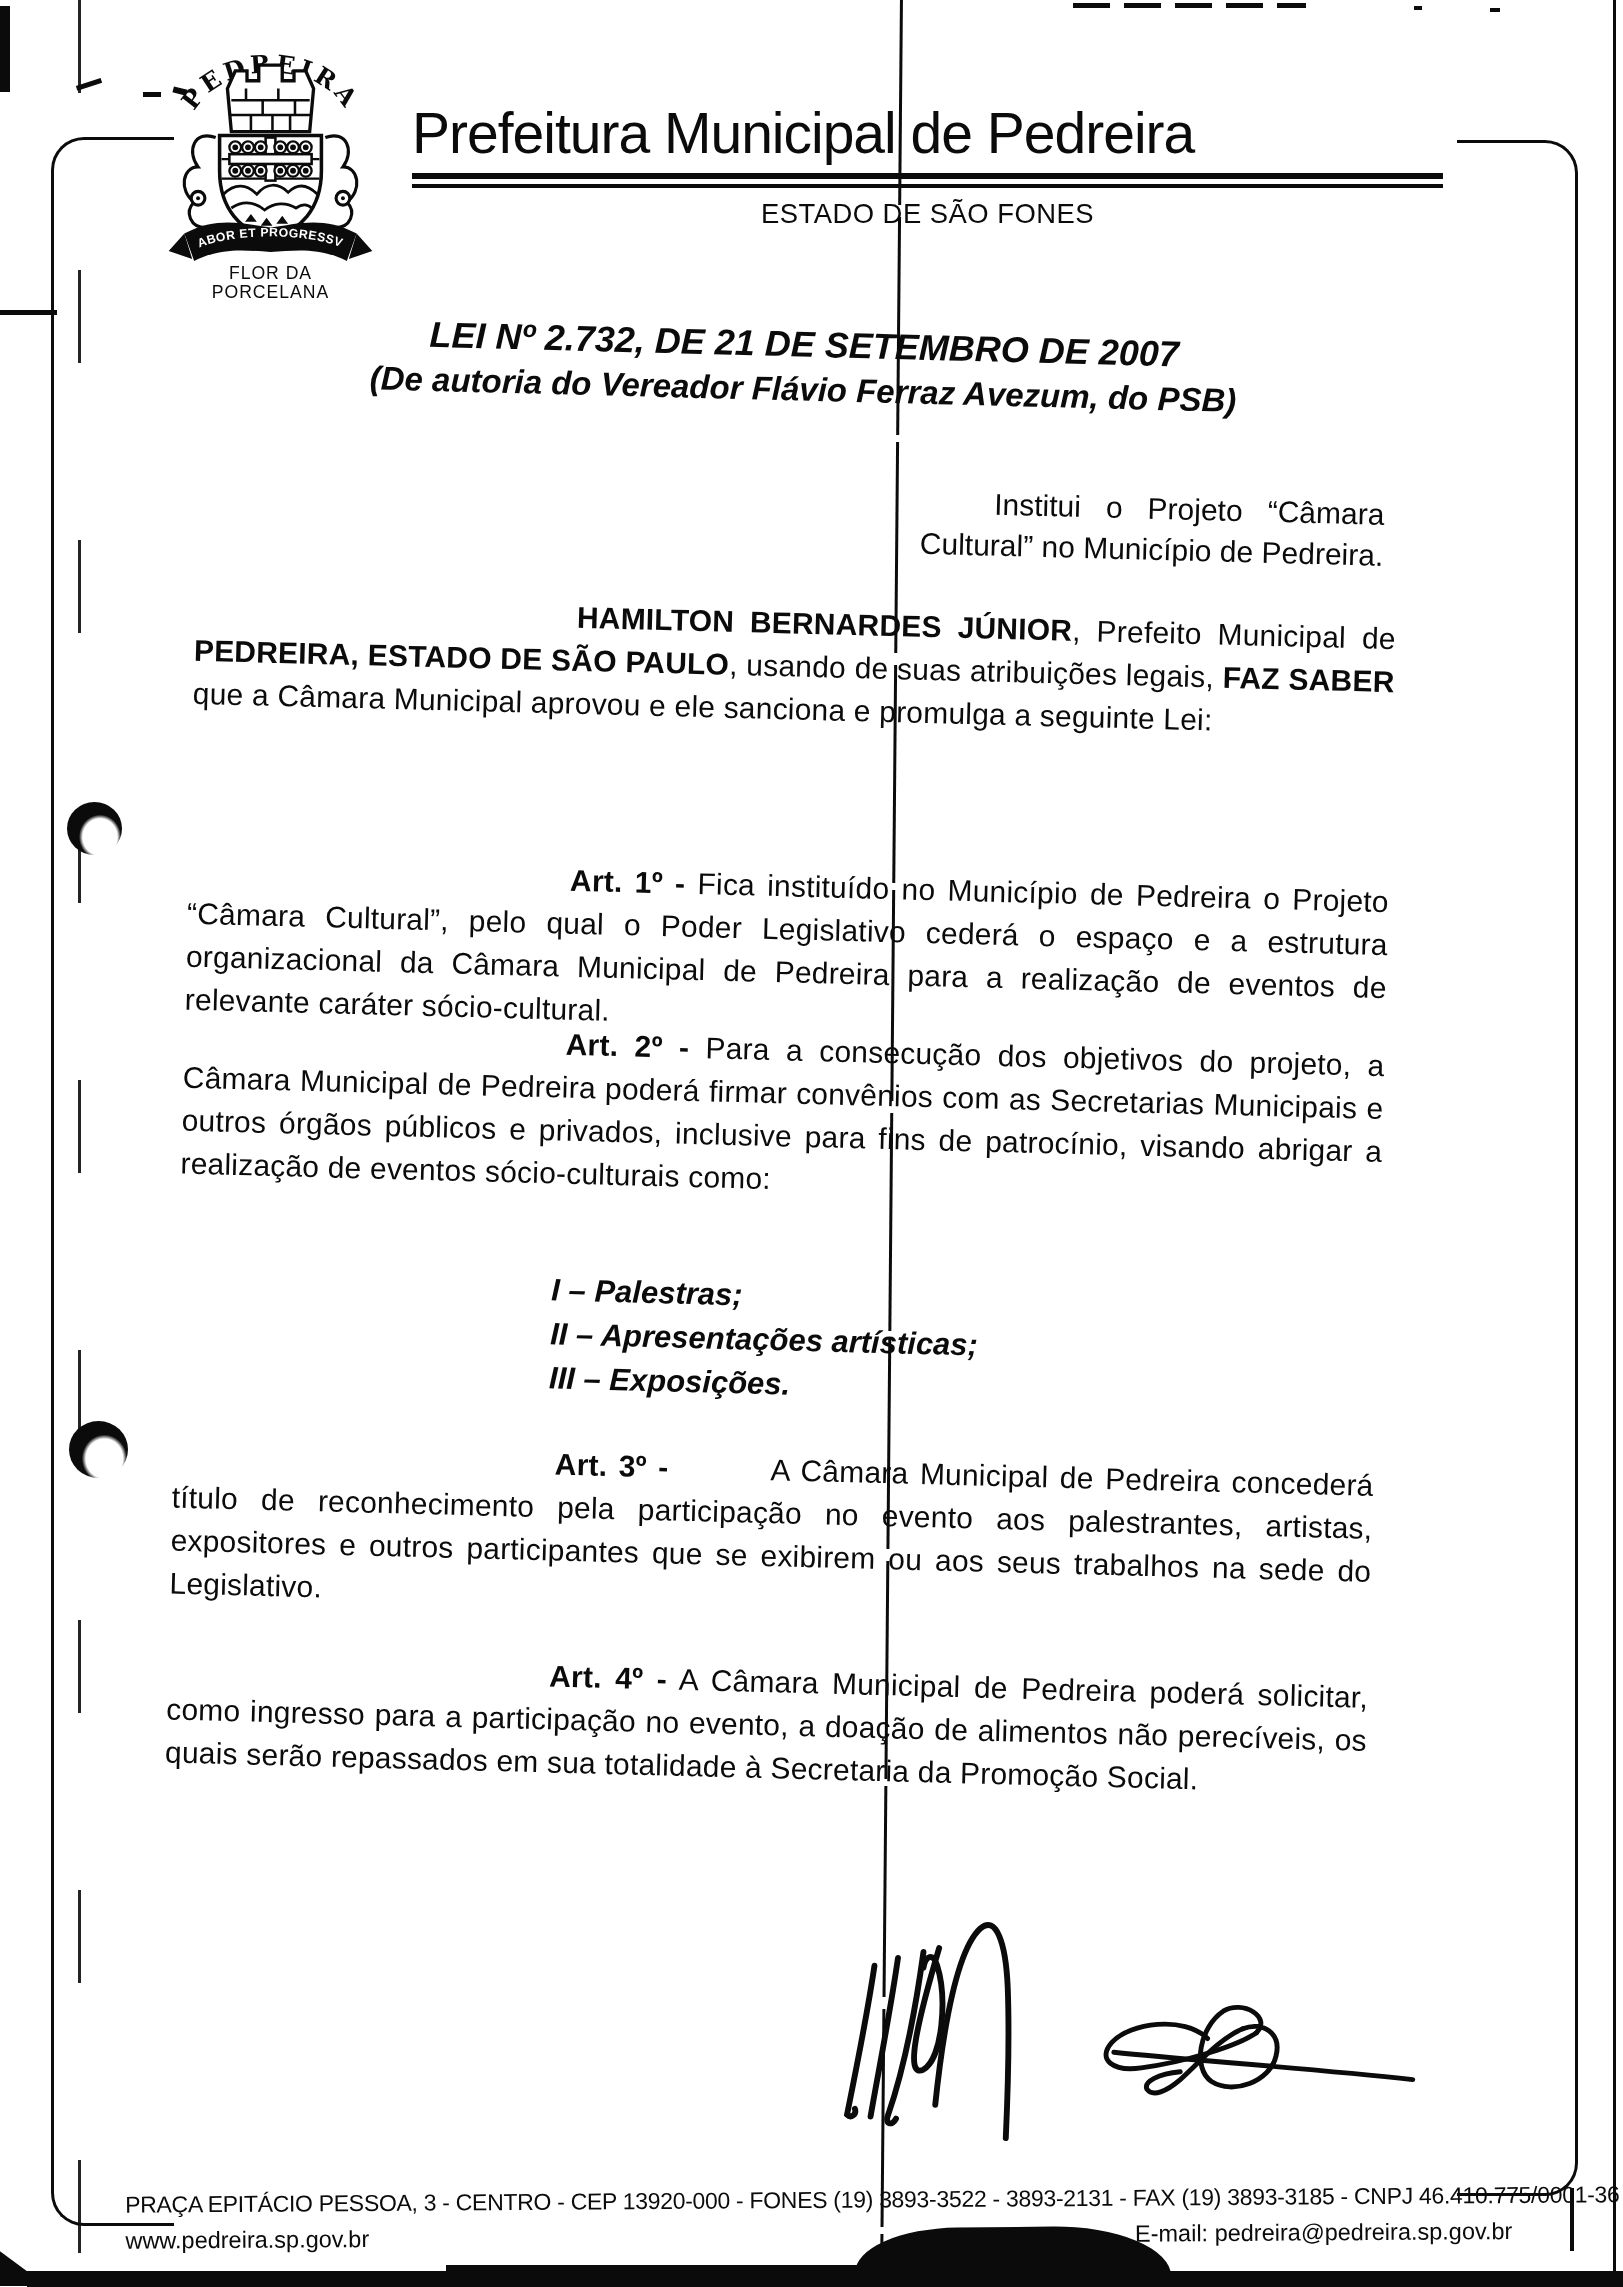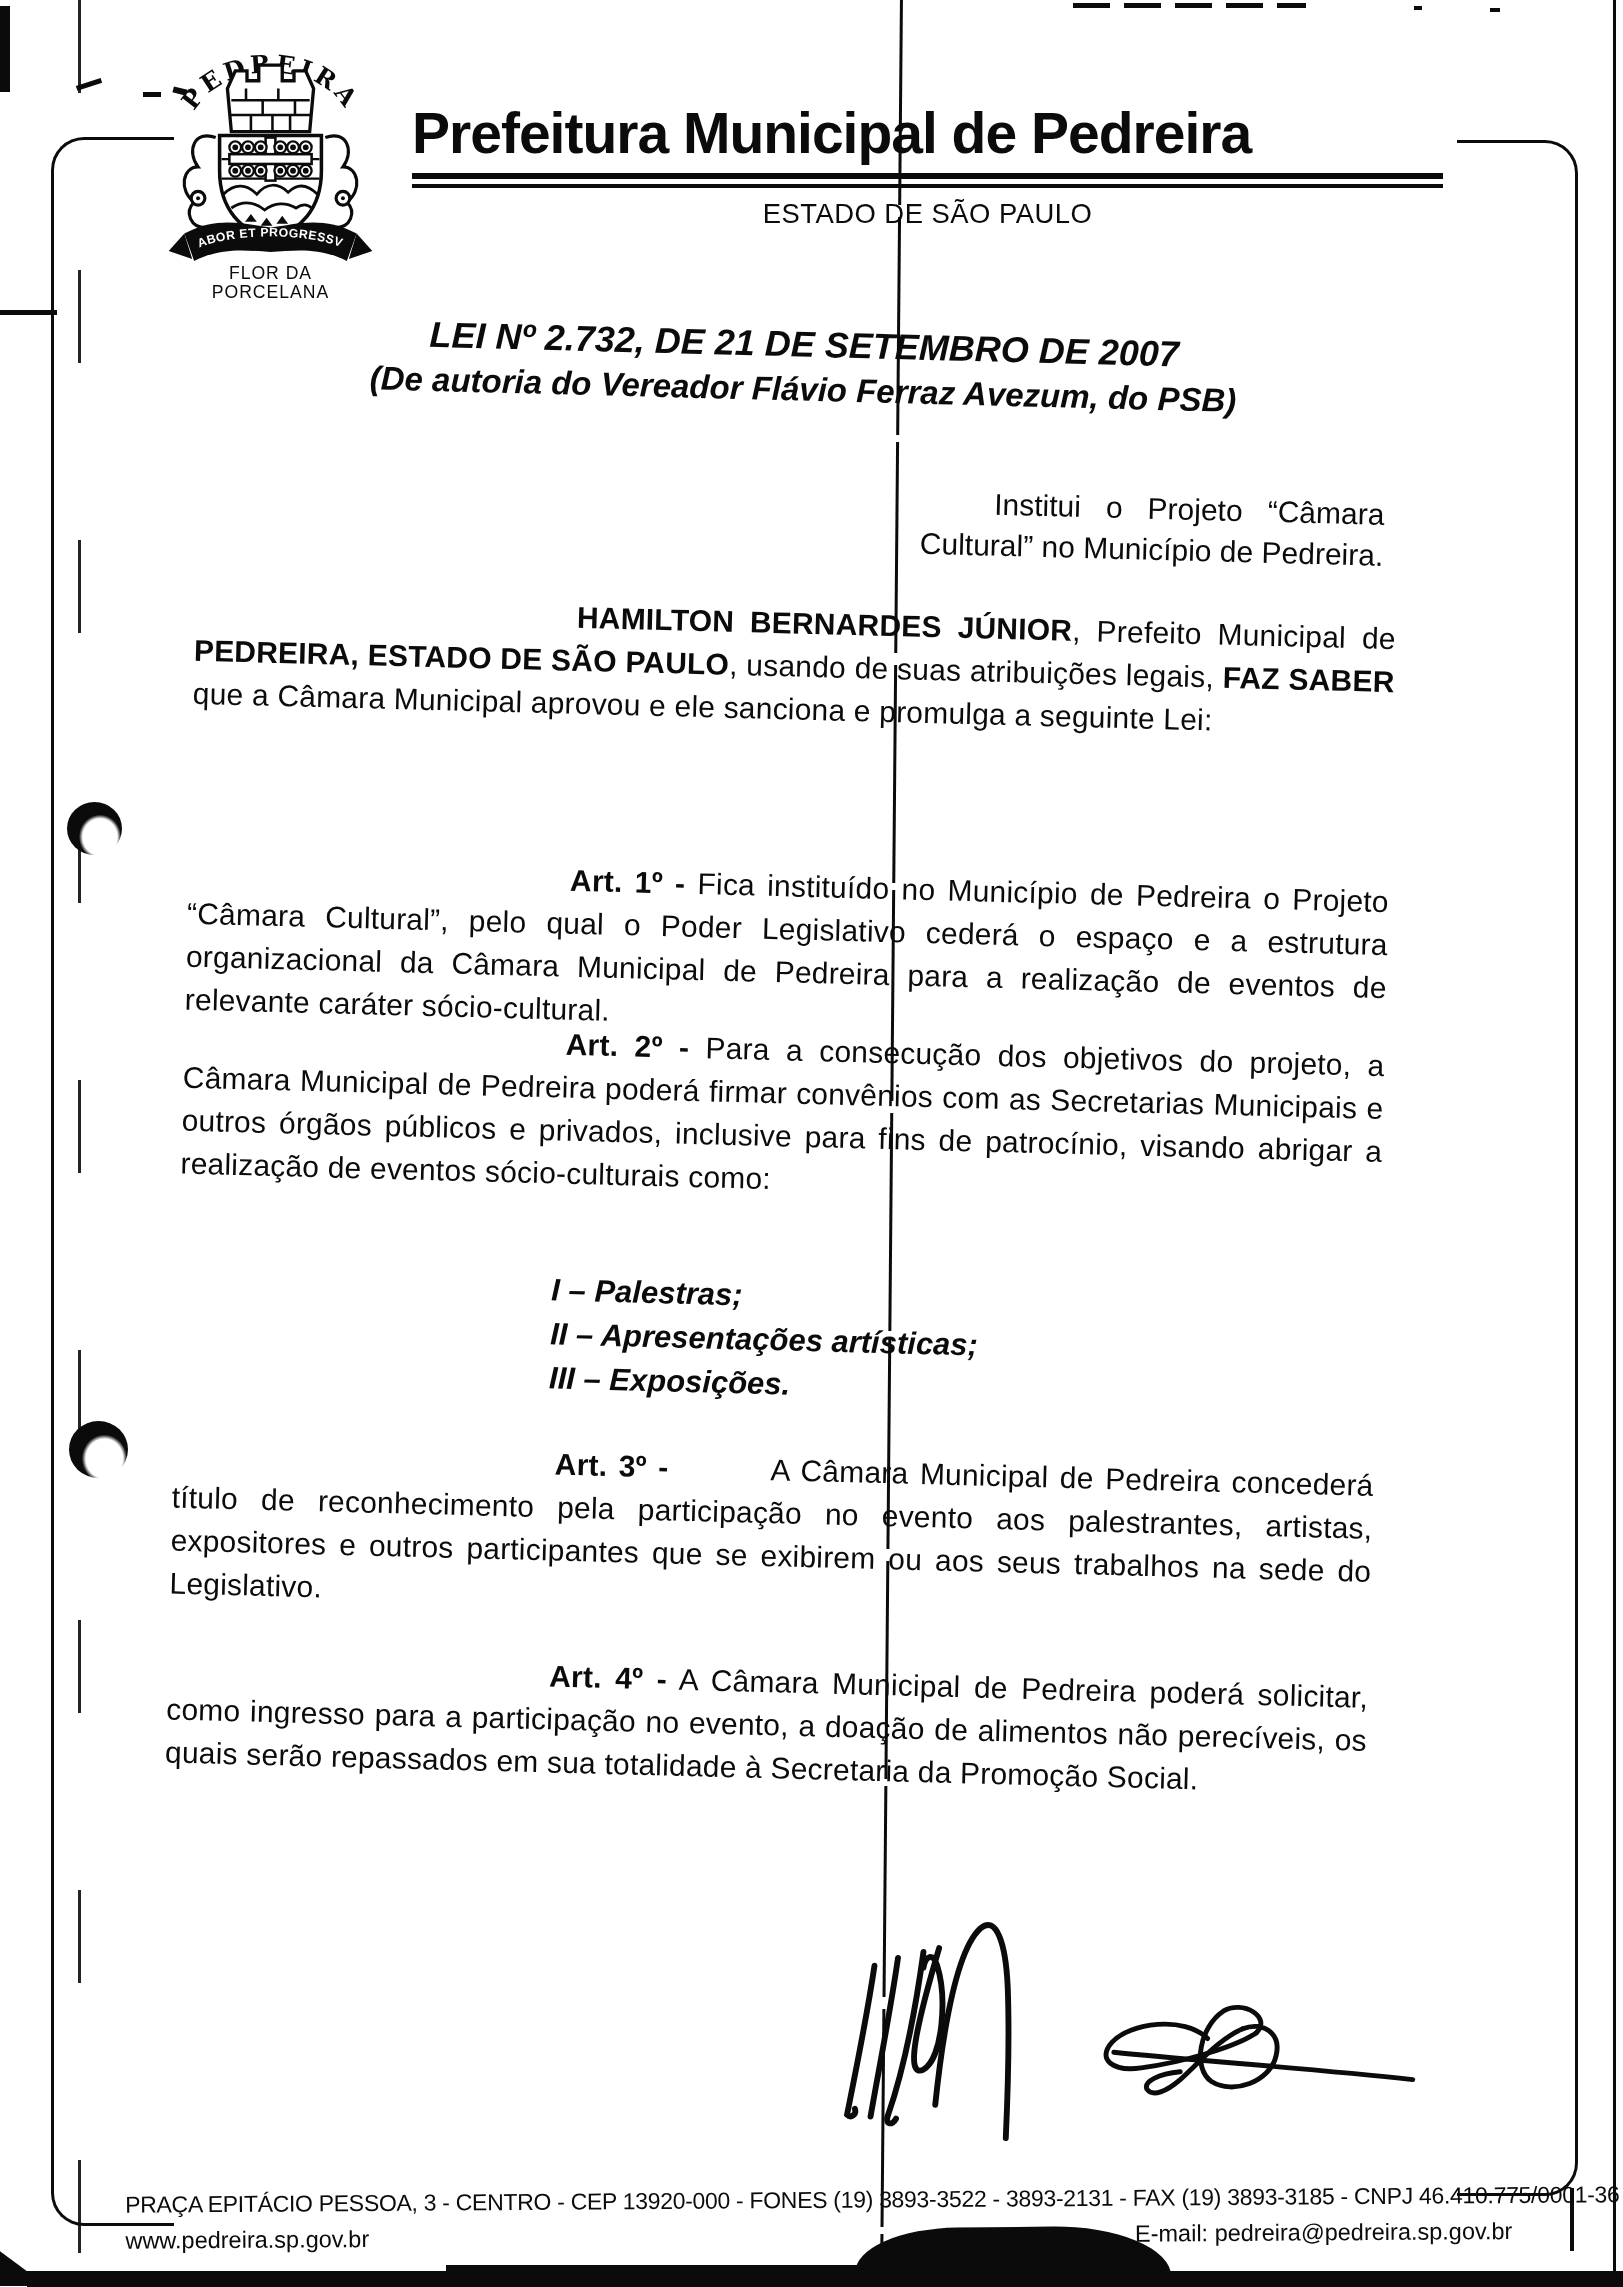--- a/index.html
+++ b/index.html
@@ -48,21 +48,21 @@
   .bottom-bar{left:27.4px;top:2271px;width:1596px;height:16.7px;}
   .bottom-bar2{left:446px;top:2265px;width:588px;height:5.9px;}
   .speck-tri{
     left:0;top:2245px;width:47px;height:41px;background:#0b0b0b;
     clip-path:polygon(0 100%,0 15%,100% 100%);
   }
   .mark{background:#0b0b0b;}
 
   
   .org-name{
-    left:412px;top:100px;font-size:57px;font-weight:bold;letter-spacing:-1px;white-space:nowrap;
+    left:412px;top:100px;font-size:57px;font-weight:normal;letter-spacing:-1px;white-space:nowrap;
   }
   .rule1{left:412px;top:173px;width:1031px;height:5.9px;}
   .rule2{left:412px;top:184px;width:1031px;height:3.9px;}
   .state-name{
     left:412px;top:198px;width:1031px;text-align:center;font-size:27.4px;letter-spacing:0.5px;
   }
   .crest{left:153px;top:21.6px;}
 
   
   .content{
@@ -205,21 +205,21 @@
         <textPath href="#mottoArc" startOffset="50%" text-anchor="middle">LABOR ET PROGRESSVS</textPath>
       </text>
     </g>
     <text x="120" y="262" text-anchor="middle" font-size="18" letter-spacing="1" fill="#0b0b0b">FLOR DA</text>
     <text x="120" y="282" text-anchor="middle" font-size="18" letter-spacing="1" fill="#0b0b0b">PORCELANA</text>
   </svg>
 
   <div class="abs org-name">Prefeitura Municipal de Pedreira</div>
   <div class="abs ink rule1"></div>
   <div class="abs ink rule2"></div>
-  <div class="abs state-name">ESTADO DE SÃO PAULO</div>
+  <div class="abs state-name">ESTADO DE SÃO FONES</div>
 
   <div class="content">
     <div class="law-title">LEI Nº 2.732, DE 21 DE SETEMBRO DE 2007</div>
     <div class="authorship">(De autoria do Vereador Flávio Ferraz Avezum, do PSB)</div>
 
     <div class="summary">
       <div class="wide">Institui o Projeto “Câmara</div>
       <div>Cultural” no Município de Pedreira.</div>
     </div>
 

